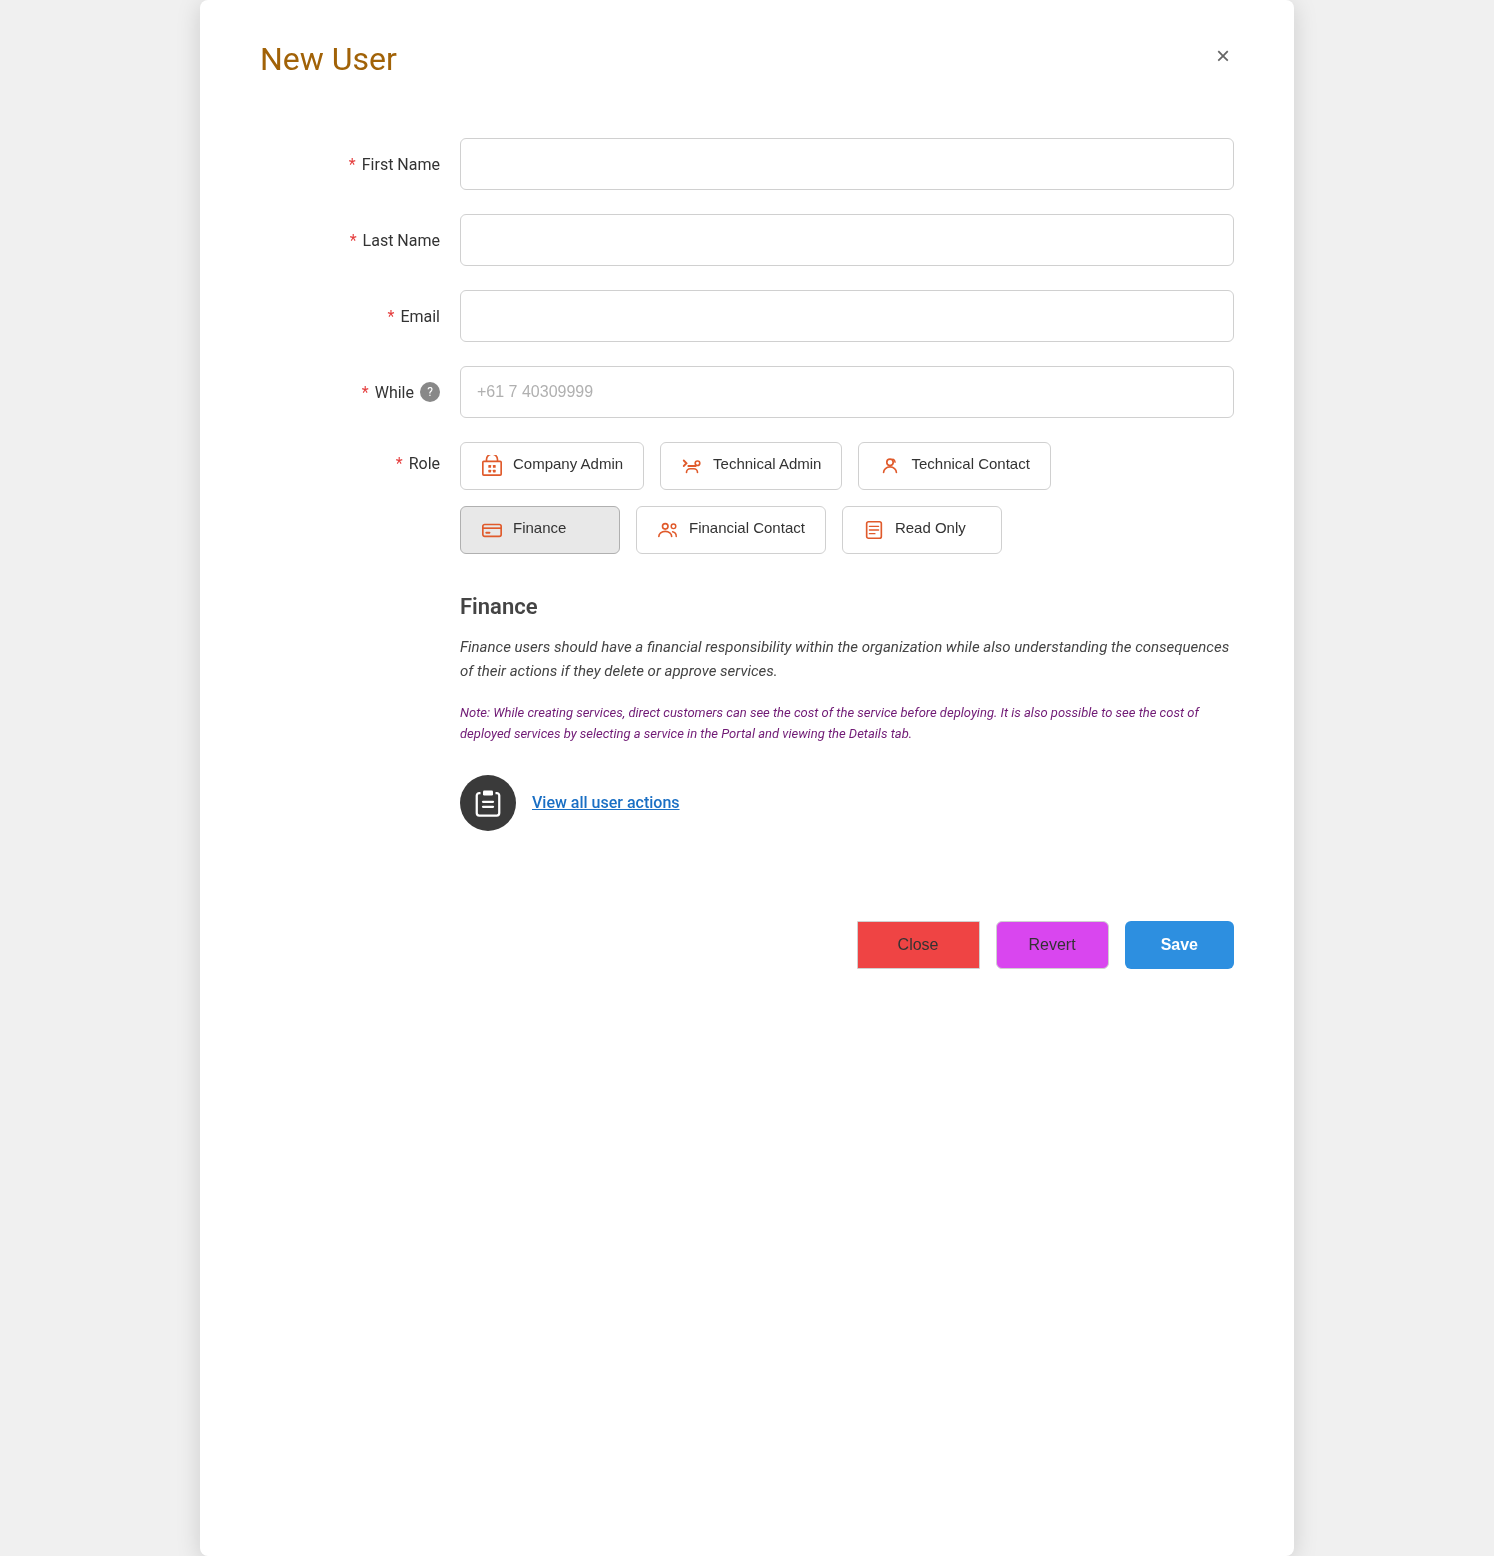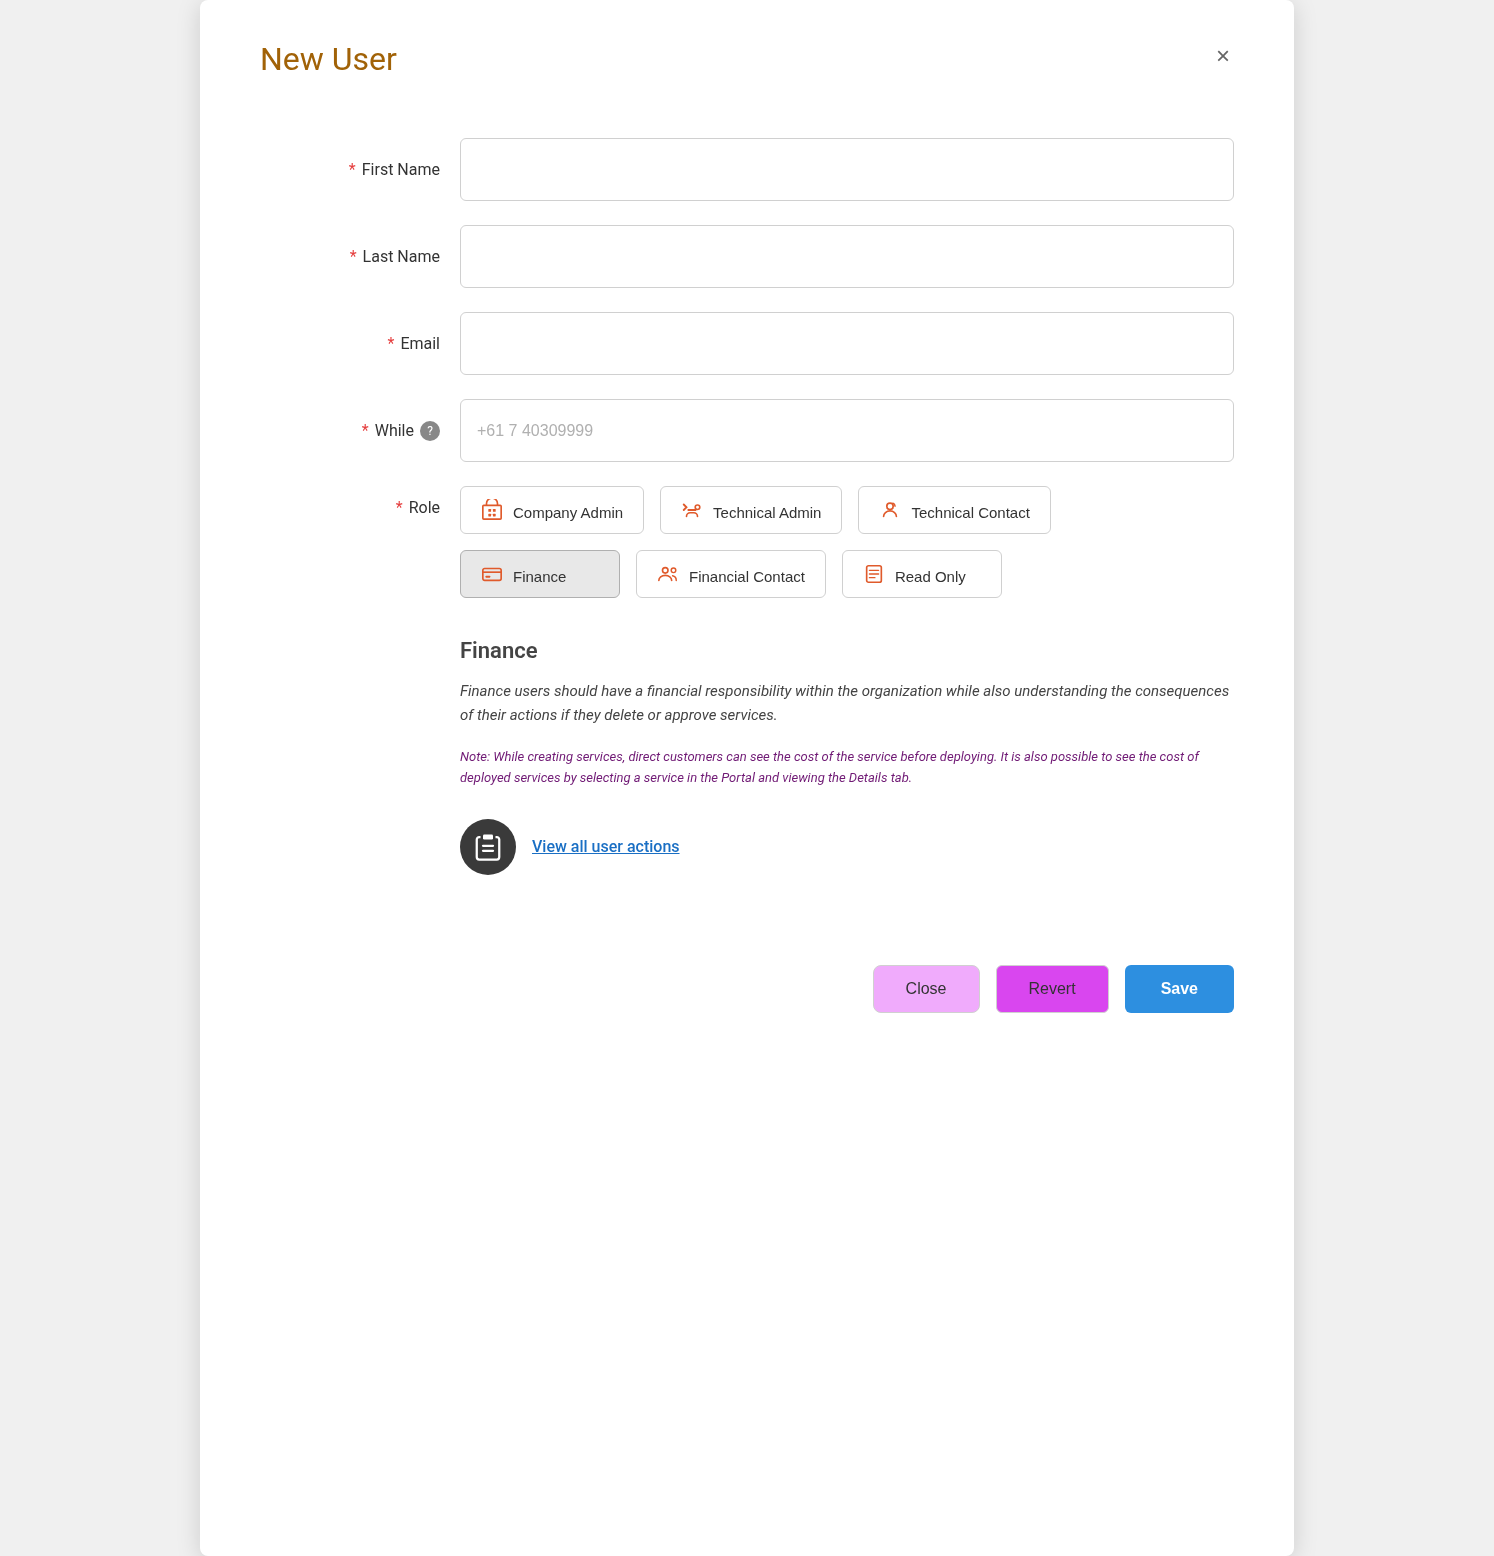--- a/index.html
+++ b/index.html
@@ -75,21 +75,21 @@
       flex-shrink: 0;
     }
 
     .required-star {
       color: #e53e3e;
       font-size: 16px;
     }
 
     .form-input {
       flex: 1;
-      height: 63px;
+      height: 52px;
       border: 1.5px solid #d0d0d0;
       border-radius: 6px;
       padding: 0 16px;
       font-size: 16px;
       color: #333;
       outline: none;
     }
 
     .form-input::placeholder {
       color: #b0b0b0;
@@ -136,21 +136,21 @@
       gap: 16px;
     }
 
     .role-buttons-row {
       display: flex;
       gap: 16px;
     }
 
     .role-btn {
       display: flex;
-      align-items: flex-end;
+      align-items: flex-start;
       gap: 10px;
       padding: 12px 20px;
       border: 1.5px solid #d0d0d0;
       border-radius: 6px;
       background: #ffffff;
       cursor: pointer;
       font-size: 15px;
       color: #333;
       font-weight: 500;
       min-width: 160px;
@@ -242,24 +242,24 @@
 
     .modal-footer {
       display: flex;
       justify-content: flex-end;
       gap: 16px;
       margin-top: 60px;
       padding-top: 30px;
     }
 
     .btn-close {
-      padding: 14px 32px;
+      padding: 14px 40px;
       border: 1.5px solid #d0d0d0;
-      border-radius: 8px;
-      background: #f0abfc;
+      border-radius: 1px;
+      background: #ef4444;
       cursor: pointer;
       font-size: 16px;
       color: #333;
     }
 
     .btn-revert {
       padding: 14px 32px;
       border: 1.5px solid #d0d0d0;
       border-radius: 6px;
       background: #d946ef;

